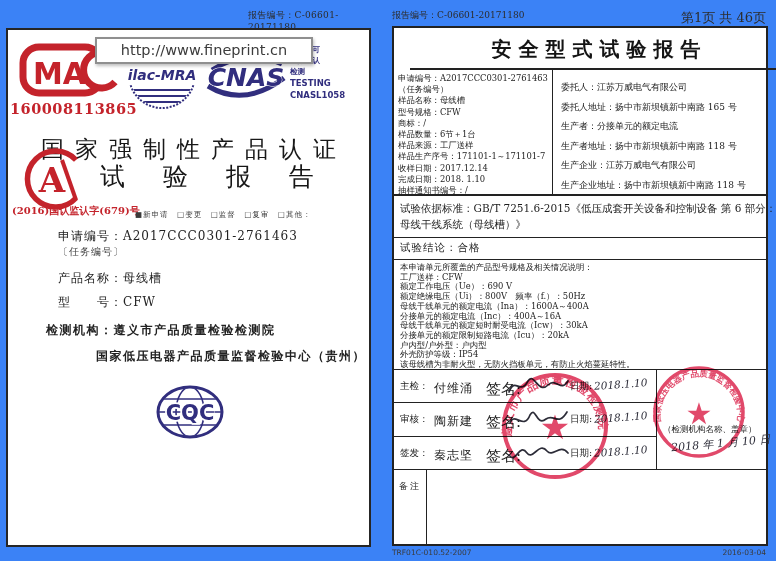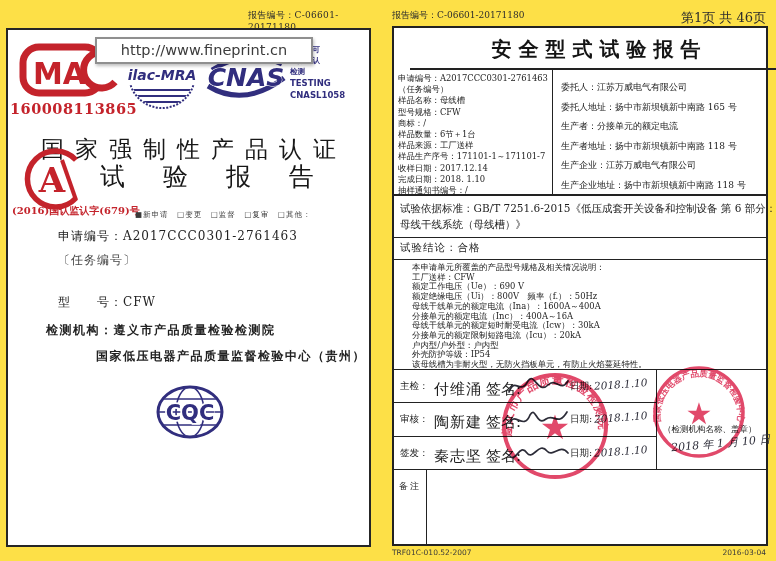--- a/index.html
+++ b/index.html
@@ -1,19 +1,19 @@
 <!DOCTYPE html>
 <html><head>
 <meta charset="utf-8">
 <style>
   * { margin:0; padding:0; box-sizing:border-box; }
   html,body { width:776px; height:561px; background:#ffffff; overflow:hidden; }
   body { font-family:"DejaVu Serif","Liberation Serif",serif; color:#1d1d1d; position:relative; }
 
-  .canvas { position:absolute; left:0; top:0; width:776px; height:561px; background:#fde047; }
+  .canvas { position:absolute; left:0; top:0; width:776px; height:561px; background:#3b82f6; }
 
   
   .abs { position:absolute; }
 
   
   .lp-header { left:248px; top:9px; width:130px; font-size:9px; color:#2c2c2c; letter-spacing:0.3px; }
   .left-frame { left:6px; top:28px; width:365px; height:519px; border:2px solid #262626; background:#fff; }
 
   .cma { left:10px; top:12px; }
   .cma-num { left:2px; top:70px; width:120px; font-size:14.5px; font-weight:bold; color:#c4232b; letter-spacing:0.5px; font-family:"DejaVu Serif",serif; }
@@ -30,21 +30,21 @@
   .cert-title { left:0; top:84px; width:100%; text-align:center; font-size:23px; letter-spacing:11px;
                 color:#181818; font-weight:400; white-space:nowrap; text-indent:11px;margin-top:20px; }
 
   .cal { left:14px; top:118px; }
   .report-title { left:92px; top:130px; font-size:25px; letter-spacing:15px; color:#161616; white-space:nowrap; }
 
   .accred { left:4px; top:174px; font-size:10px; font-weight:bold; color:#c4232b; white-space:nowrap; }
   .apply-line { left:127px; top:180px; font-size:7.5px; color:#3a3a3a; letter-spacing:1px; white-space:nowrap; }
 
   .lf-line { left:50px; font-size:12px; color:#222; white-space:nowrap; letter-spacing:1px; }
-  .lf-task { left:50px; top:222px; font-size:12px; color:#444; letter-spacing:1px; }
+  .lf-task { left:50px; top:215px; font-size:10px; color:#444; letter-spacing:1px; }
   .lf-agency { font-weight:600; letter-spacing:1.5px; }
   .cqc { left:146px; top:354px; }
 
   
   .rp-hdr-l { left:392px; top:9px; font-size:9px; color:#2c2c2c; }
   .rp-hdr-r { left:640px; top:9px; width:126px; text-align:right; font-size:13px; color:#2c2c2c; }
   .right-table { left:392px; top:26px; width:376px; height:520px; border:2px solid #222; background:#fff; }
 
   .rt-title { left:0; top:0; width:100%; height:42px; border-bottom:2px solid #222; text-align:center;
               line-height:42px; font-size:20px; font-weight:bold; letter-spacing:7px; color:#141414; text-indent:7px;margin-left:16px; }
@@ -54,29 +54,29 @@
   .rt-info-l div { font-size:8.4px; line-height:11.2px; color:#222; white-space:nowrap; }
   .rt-info-r { left:159px; top:0; right:0; height:100%; padding:8px 6px 0 8px; position:absolute; }
   .rt-info-r div { font-size:9px; line-height:19.5px; color:#222; white-space:nowrap; }
 
   .rt-std { left:0; top:168px; width:100%; height:42px; border-bottom:1.5px solid #222; padding:4px 6px; }
   .rt-std div { font-size:10.5px; line-height:16px; color:#1d1d1d; white-space:nowrap; }
 
   .rt-concl { left:0; top:210px; width:100%; height:22px; border-bottom:1.5px solid #222; padding:3px 6px;
               font-size:10.5px; color:#1d1d1d; letter-spacing:1px; }
 
-  .rt-desc { left:0; top:232px; width:100%; height:110px; border-bottom:1.5px solid #222; padding:3px 18px; }
+  .rt-desc { left:0; top:232px; width:100%; height:110px; border-bottom:1.5px solid #222; padding:3px 6px; }
   .rt-desc div { font-size:8.4px; line-height:9.7px; color:#222; white-space:nowrap; }
 
   .rt-sign { left:0; top:342px; width:100%; height:100px; border-bottom:1.5px solid #222; }
   .rt-sign-l { left:0; top:0; width:263px; height:100%; border-right:1.5px solid #222; position:absolute; }
   .sig-row { position:absolute; left:0; width:100%; height:33.3px;padding-left:36px; }
   .sig-row.b { border-bottom:1px solid #222; }
   .sig-row .role { position:absolute; left:6px; top:10px; font-size:9.5px; color:#1d1d1d; }
-  .sig-row .name { position:absolute; left:40px; top:10px; font-size:15px; color:#1d1d1d; letter-spacing:1px; }
+  .sig-row .name { position:absolute; left:40px; top:10px; font-size:12px; color:#1d1d1d; letter-spacing:1px; }
   .sig-row .slbl { position:absolute; left:92px; top:10px; font-size:15px; color:#1d1d1d; }
   .sig-row .dlbl { position:absolute; left:176px; top:10px; font-size:9.5px; color:#1d1d1d; }
   .sig-row .scrib { position:absolute; left:112px; top:2px; }
   .hand { font-family:"DejaVu Serif",serif; font-style:italic; color:#2e2e3a; }
   .sig-row .date { position:absolute; left:200px; top:8px; font-size:10.5px; transform:rotate(-4deg); }
 
   .rt-sign-r { left:263px; top:0; right:0; height:100%; position:absolute; }
   .stamp-cap { position:absolute; left:6px; top:54px; font-size:8.5px; color:#1d1d1d; white-space:nowrap; }
   .stamp-date { position:absolute; left:14px; top:66px; font-size:11px; transform:rotate(-5deg); white-space:nowrap; }
 
@@ -151,20 +151,21 @@
       <text x="30" y="44" text-anchor="middle" font-family="DejaVu Serif, serif" font-size="34" font-weight="bold" fill="#c4232b">A</text>
       <line x1="40" y1="12" x2="54" y2="52" stroke="#c4232b" stroke-width="4"></line>
     </svg>
     <div class="abs report-title">试 验 报 告</div>
 
     <div class="abs accred">(2016)国认监认字(679)号</div>
     <div class="abs apply-line">■新申请　□变更　□监督　□复审　□其他：</div>
 
     <div class="abs lf-line" style="top:198px;">申请编号：A2017CCC0301-2761463</div>
     <div class="abs lf-task">〔任务编号〕</div>
+    <div class="abs lf-line" style="top:240px;">产品名称：母线槽</div>
     <div class="abs lf-line" style="top:264px;text-align:center;">型　　号：CFW</div>
     <div class="abs lf-line lf-agency" style="left:38px; top:292px;">检测机构：遵义市产品质量检验检测院</div>
     <div class="abs lf-line lf-agency" style="left:88px; top:318px;">国家低压电器产品质量监督检验中心（贵州）</div>
 
     <svg class="abs cqc" width="72" height="56" viewBox="0 0 72 56">
       <defs>
           <clipPath id="cqcClip">
             <ellipse cx="36" cy="28" rx="31" ry="24"></ellipse>
           </clipPath>
         </defs>

